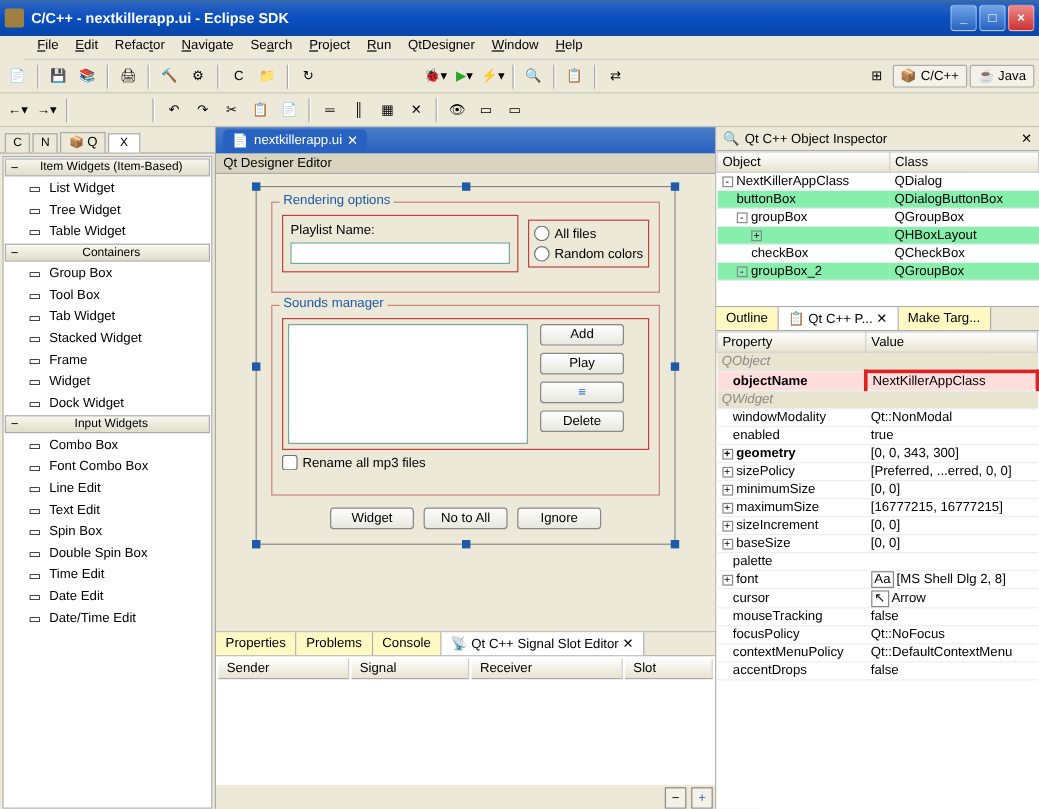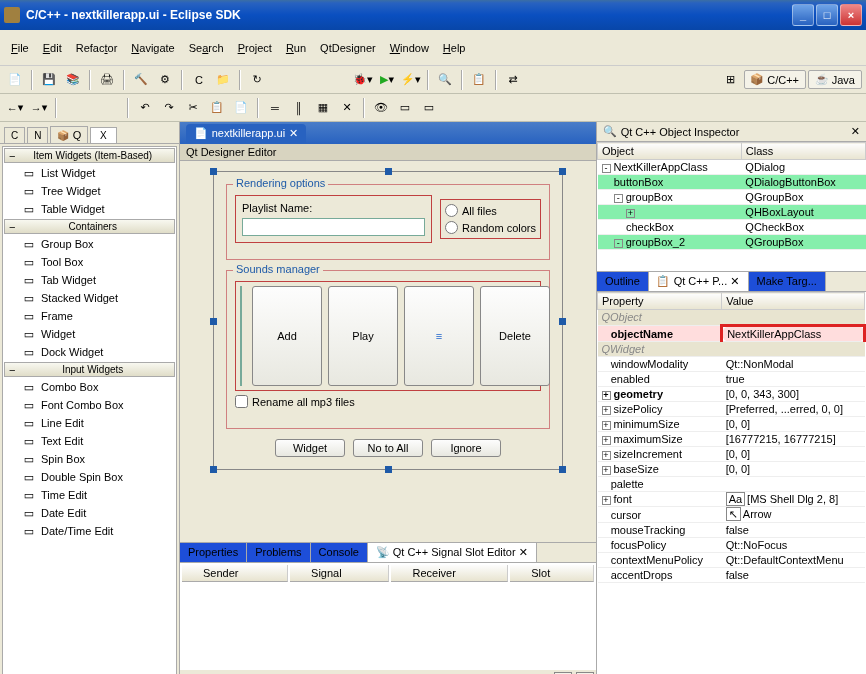--- a/index.html
+++ b/index.html
@@ -7,21 +7,21 @@
 
 
 .titlebar { height: 30px; background: linear-gradient(to bottom, #3b6ea5 0%, #2862c0 10%, #0a4fc0 50%, #0846a8 100%); display: flex; align-items: center; padding: 0 4px; color: #fff; }
 .titlebar .app-icon { width: 16px; height: 16px; background: #a08040; border-radius: 2px; margin-right: 6px; }
 .titlebar .title { flex: 1; font-weight: bold; font-size: 12px; }
 .titlebar .winbtn { width: 22px; height: 22px; margin-left: 2px; border-radius: 3px; display: flex; align-items: center; justify-content: center; font-weight: bold; color: #fff; border: 1px solid rgba(255,255,255,0.4); }
 .minbtn, .maxbtn { background: linear-gradient(#6fa4e8,#2862c0); }
 .closebtn { background: linear-gradient(#e88,#c33); }
 
 
-.menubar { height: 36px; background: #ece9d8; display: flex; align-items: center; padding: 0 4px; border-bottom: 1px solid #ccc; }
+.menubar { height: 20px; background: #ece9d8; display: flex; align-items: flex-start; padding: 0 4px; border-bottom: 1px solid #ccc; margin-left: 20px; }
 .menubar span { padding: 2px 7px; cursor: default; }
 .menubar span u { text-decoration: underline; }
 
 
 .toolbar { height: 28px; background: #ece9d8; display: flex; align-items: center; padding: 0 4px; border-bottom: 1px solid #c0c0b0; gap: 2px; }
 .tbtn { width: 22px; height: 22px; display: flex; align-items: center; justify-content: center; border: 1px solid transparent; border-radius: 2px; }
 .tsep { width: 2px; height: 20px; border-left: 1px solid #aaa; border-right: 1px solid #fff; margin: 0 3px; }
 .tspacer { flex: 1; }
 .persp { border: 1px solid #aaa; padding: 2px 6px; background: #f4f2e8; border-radius: 2px; display: flex; align-items: center; gap: 3px; }
 
@@ -52,32 +52,32 @@
 .sh-bl{bottom:-4px;left:-4px}.sh-b{bottom:-4px;left:50%;margin-left:-3px}.sh-br{bottom:-4px;right:-4px}
 
 .groupbox { border: 1px solid #d08080; margin-bottom: 10px; padding: 10px 8px 16px; position: relative; }
 .groupbox .gtitle { position: absolute; top: -8px; left: 6px; background: #ece9d8; padding: 0 3px; color: #1e5aa8; }
 .gbrow { display: flex; align-items: center; gap: 8px; }
 .gbrow input[type=text] { flex: 1; border: 1px solid #7a9; padding: 2px; background:#fff; }
 .radiocol { border: 1px solid #c04040; padding: 4px; display:flex; flex-direction:column; gap:4px; }
 .radiocol label { display:flex; align-items:center; gap:4px; }
 
 .listbox { width: 200px; height: 100px; border: 1px solid #7a9; background: #fff; }
-.btncol { display: flex; flex-direction: row; gap: 6px; margin-left: 10px; }
+.btncol { display: flex; flex-direction: column; gap: 6px; margin-left: 10px; }
 .btncol button, .dlgbtns button { width: 70px; padding: 2px; border:1px solid #888; background: linear-gradient(#fdfdfd,#e8e8e0); border-radius:3px; }
 .chkrow { display:flex; align-items:center; gap:4px; padding:4px 0; }
 .dlgbtns { display:flex; justify-content:center; gap:8px; margin-top:8px; }
 
 
 .bottomtabs { height: 150px; border-top: 1px solid #aaa; display:flex; flex-direction:column; background:#ece9d8; }
 .bttabrow { display:flex; border-bottom:1px solid #aaa; background:#ece9d8; }
-.bttab { padding:3px 8px; border-right:1px solid #aaa; background:#1d4ed8; }
+.bttab { padding:3px 8px; border-right:1px solid #aaa; background:#fef9c3; }
 .bttab.sel { background:#fff; }
 .bttable { flex:1; background:#fff; }
-.bttable th { text-align:left; padding:2px 21px; background:linear-gradient(#fdfdfd,#e8e4d0); border-right:1px solid #ccc; border-bottom:1px solid #aaa; font-weight:normal;margin-top:28px; }
+.bttable th { text-align:left; padding:2px 7px; background:linear-gradient(#fdfdfd,#e8e4d0); border-right:1px solid #ccc; border-bottom:1px solid #aaa; font-weight:normal;margin-top:28px; }
 
 
 .right { width: 270px; display:flex; flex-direction:column; border-left:1px solid #aaa; }
 .rpanel { border-bottom:1px solid #aaa; display:flex; flex-direction:column; }
 .rtitle { padding:3px 6px; background:#ece9d8; border-bottom:1px solid #aaa; display:flex; align-items:center; gap:4px; }
 .rtitle .x { margin-left:auto; }
 .rtable { background:#fff; font-size:10px; overflow:auto; }
 .rtable table { width:100%; border-collapse:collapse; }
 .rtable th { text-align:left; padding:2px 4px; background:linear-gradient(#fdfdfd,#e8e4d0); border:1px solid #ccc; font-weight:normal; }
 .rtable td { padding:1px 4px; border-bottom:1px solid #eee; }

